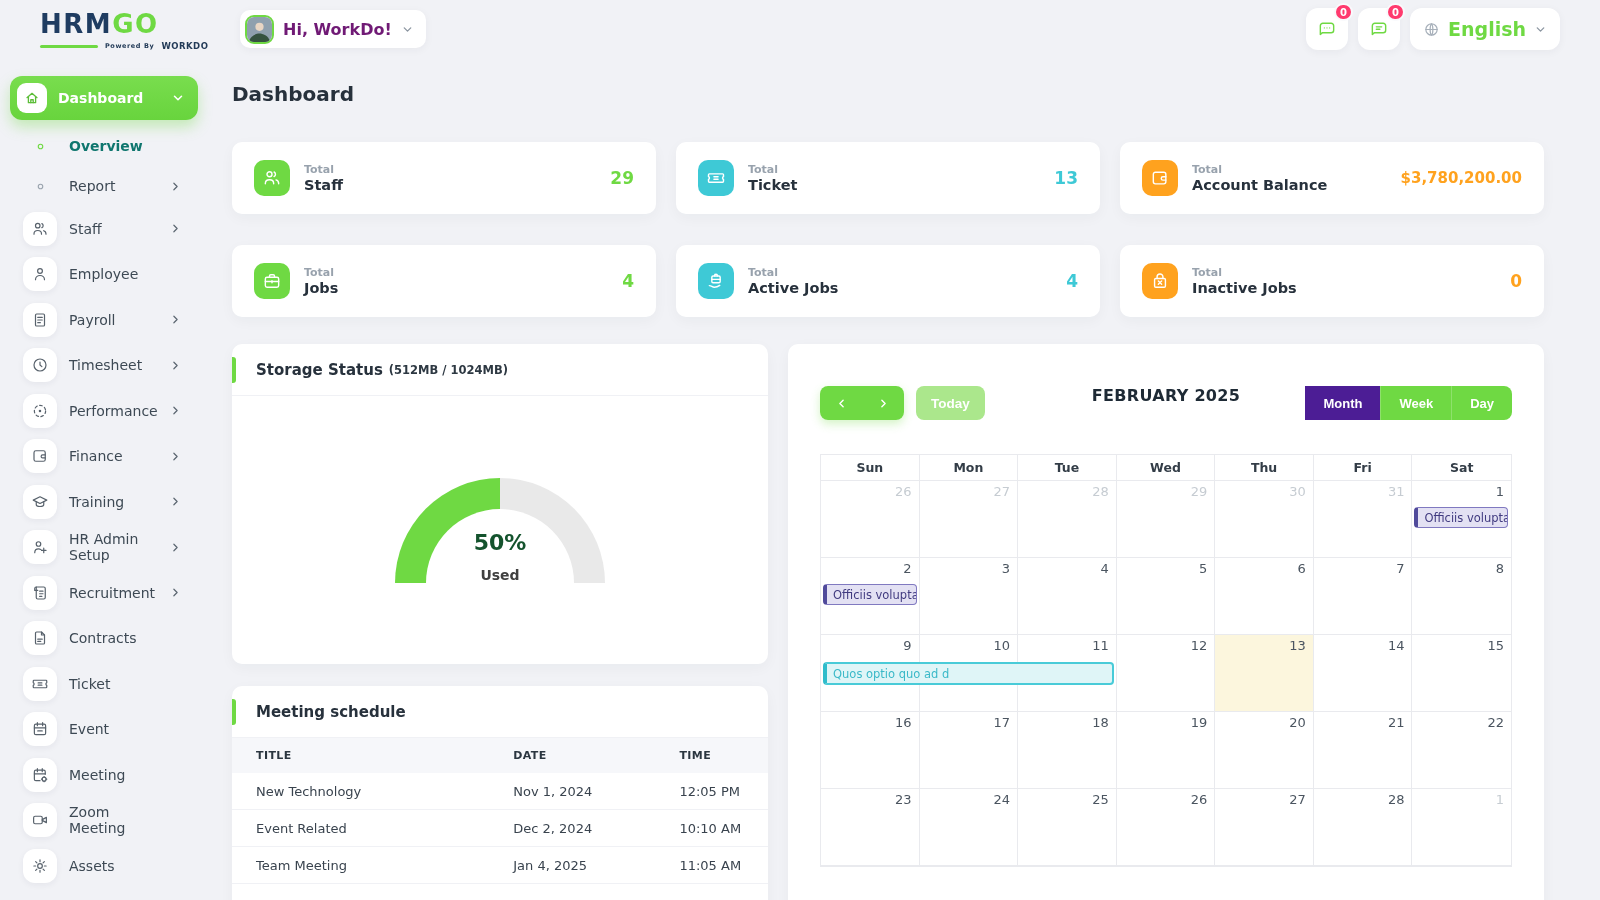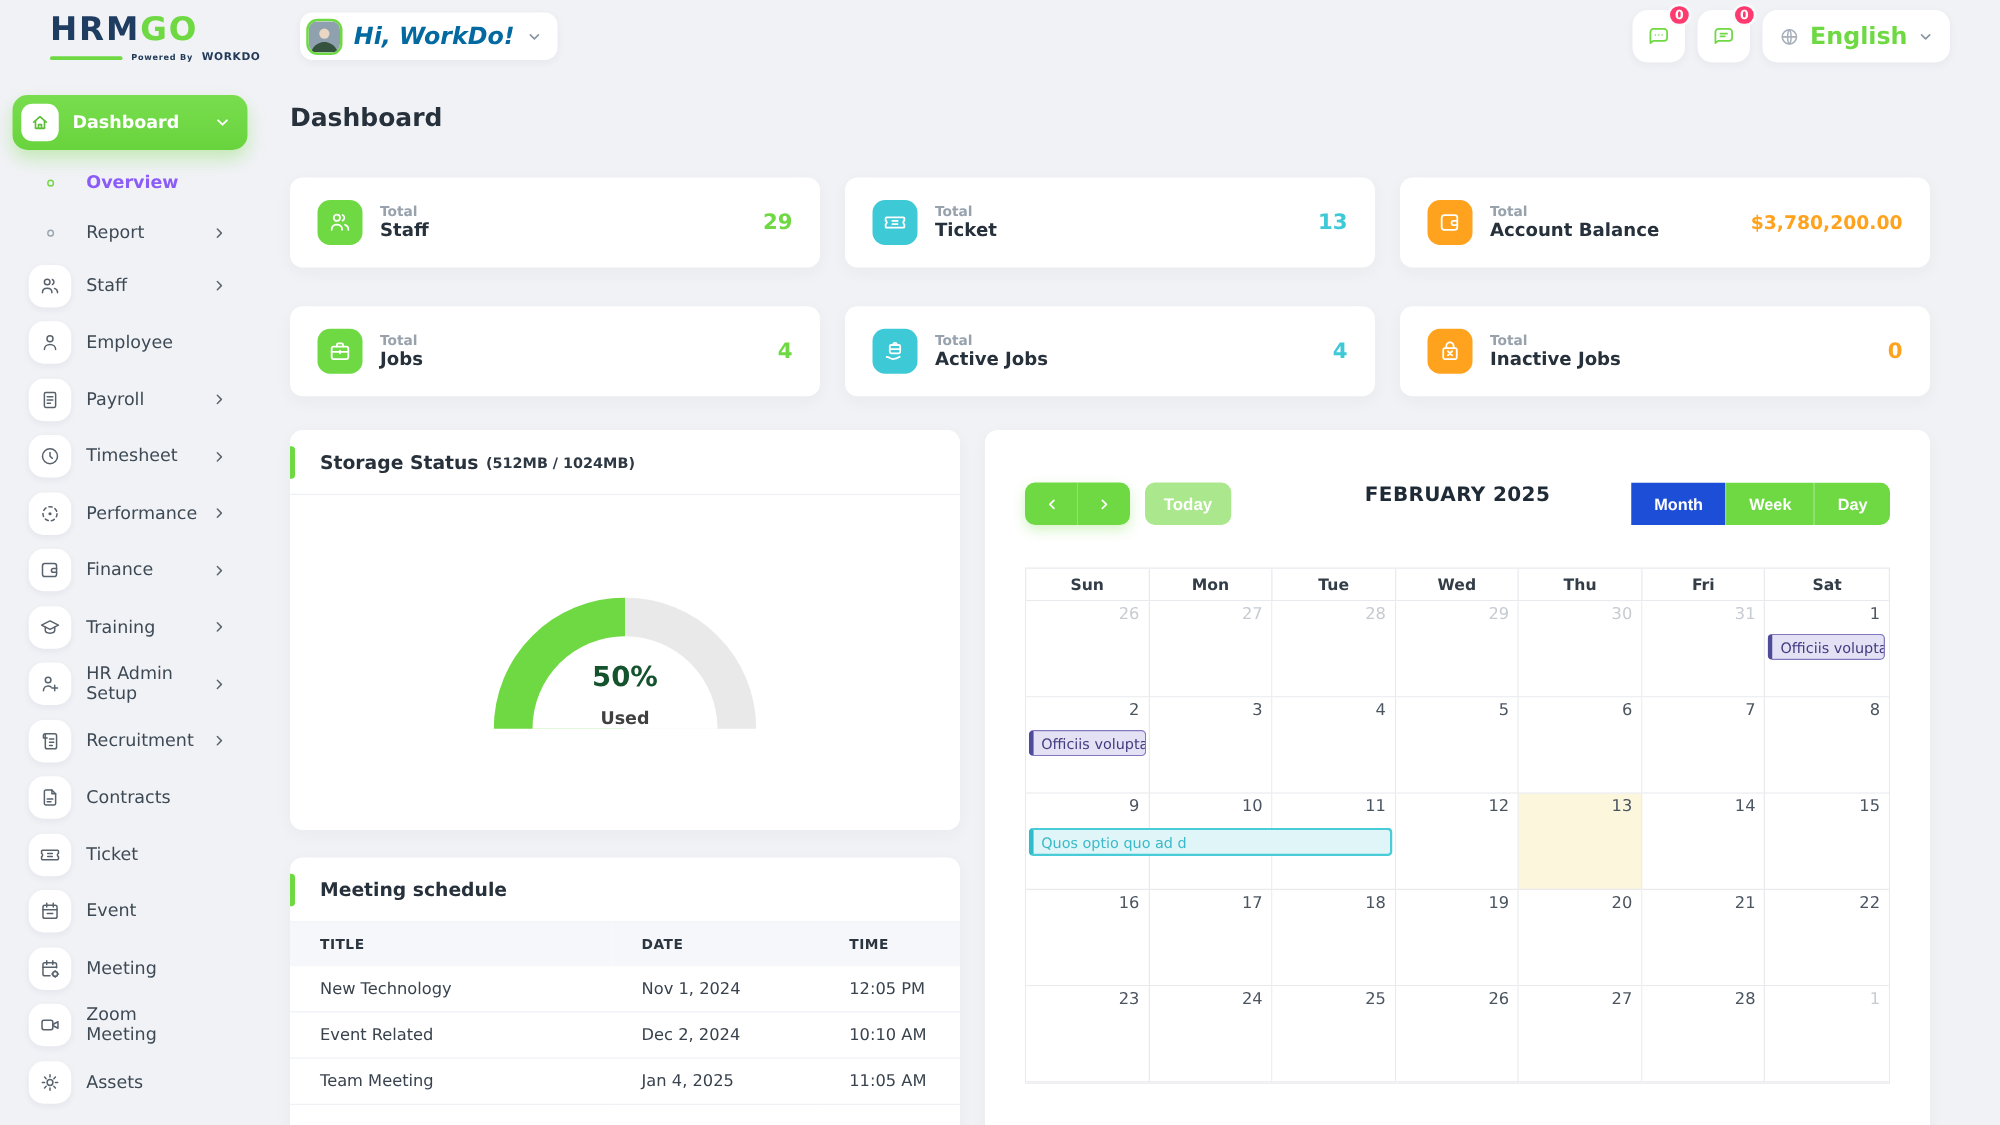--- a/index.html
+++ b/index.html
@@ -17,21 +17,21 @@
   .logo-main { font-size:26px; font-weight:800; letter-spacing:1.5px; color:#1f3c61; line-height:1; }
   .logo-accent { color:#6fd943; }
   .logo-sub { display:flex; align-items:center; gap:7px; margin-top:4px; }
   .logo-line { width:58px; height:3px; background:#6fd943; border-radius:2px; }
   .logo-tag { font-size:6.5px; font-weight:700; color:#223a57; letter-spacing:.6px; }
   .logo-tagbrand { font-size:8.5px; font-weight:800; color:#223a57; letter-spacing:.5px; }
 
   .user-pill { position:absolute; left:240px; top:10px; height:38px; background:#fff; border-radius:10px;
     display:flex; align-items:center; gap:9px; padding:0 12px 0 5px; box-shadow:0 2px 8px rgba(30,40,60,.05); cursor:pointer;}
   .avatar { width:29px; height:29px; border-radius:9px; border:2px solid #6fd943; overflow:hidden; }
-  .greeting { font-size:19px; font-weight:600; color:#0369a1;font-style:italic; }
+  .greeting { font-size:16px; font-weight:600; color:#701a75; }
   .caret { width:13px; height:13px; color:#8b95a0; }
 
   .top-right { position:absolute; right:40px; top:8px; display:flex; gap:10px; align-items:center; }
   .icon-btn { width:42px; height:42px; background:#fff; border-radius:12px; position:relative;
     display:flex; align-items:center; justify-content:center; box-shadow:0 2px 8px rgba(30,40,60,.05); cursor:pointer;}
   .icon-btn svg.bubble { width:20px; height:20px; color:#6fd943; }
   .badge { position:absolute; top:-5px; right:-5px; min-width:18px; height:18px; border-radius:9px; background:#ff3a6e;
     color:#fff; font-size:10px; font-weight:700; display:flex; align-items:center; justify-content:center; padding:0 4px;
     border:2px solid #f9fafc;}
   .lang-pill { height:42px; background:#fff; border-radius:12px; display:flex; align-items:center; gap:8px;
@@ -52,21 +52,21 @@
   .side-list { margin-top:6px; display:flex; flex-direction:column; }
   .side-item { height:45.5px; display:flex; align-items:center; padding-left:13px; cursor:pointer; }
   .side-item.mini { height:40px; }
   .side-icon-box { width:34px; height:34px; border-radius:12px; background:#fff; display:flex; align-items:center;
     justify-content:center; color:#58626c; box-shadow:0 2px 6px rgba(30,40,60,.06); flex:none;}
   .side-icon-box svg { width:18px; height:18px; }
   .side-item.mini .side-icon-box { background:transparent; box-shadow:none; color:#9aa4ae; }
   .side-item.mini .side-icon-box svg { width:9px; height:9px; stroke-width:3; }
   .side-item.active .side-icon-box { color:#6fd943; }
   .side-label { margin-left:12px; font-size:14px; color:#3d4954; font-weight:500; flex:1; }
-  .side-item.active .side-label { color:#8b5cf6; font-weight:700; }
+  .side-item.active .side-label { color:#0f766e; font-weight:700; }
   .side-chev { width:13px; height:13px; color:#5b6670; margin-right:16px; }
 
   
   .main { position:absolute; left:232px; top:70px; width:1312px; }
   .page-title { font-size:20px; font-weight:700; color:#27313c; margin:12px 0 36px; }
 
   .stats-grid { display:grid; grid-template-columns:repeat(3,1fr); column-gap:20px; row-gap:31px; }
   .stat-card { height:72px; background:#fff; border-radius:10px; display:flex; align-items:center;
     padding:0 22px; box-shadow:0 4px 14px rgba(35,46,60,.04); cursor:pointer;}
   .stat-icon { width:36px; height:36px; border-radius:10px; color:#fff; display:flex; align-items:center; justify-content:center; flex:none;}
@@ -117,21 +117,21 @@
   .nav-btn.prev { border-radius:8px 0 0 8px; }
   .nav-btn.next { border-radius:0 8px 8px 0; }
   .today-btn { margin-left:12px; height:34px; padding:0 15px; background:#abe78c; color:#fff; font-size:13.5px;
     font-weight:600; border-radius:8px; display:flex; align-items:center; border:none; cursor:pointer; }
   .cal-month-title { position:absolute; left:0; right:0; text-align:center; font-size:16px; font-weight:700;
     color:#1e2a35; letter-spacing:.3px; pointer-events:none; }
   .view-group { margin-left:auto; display:flex; border-radius:8px; overflow:hidden; }
   .view-btn { height:34px; padding:0 18px; display:flex; align-items:center; font-size:13px; font-weight:600;
     color:#fff; background:#6fd943; border:none; border-left:1px solid rgba(255,255,255,.22); cursor:pointer; }
   .view-btn:first-child { border-left:none; }
-  .view-btn.active { background:#1d4ed8;margin-left:29px; }
+  .view-btn.active { background:#4c1d95;margin-left:29px; }
 
   .cal-grid { margin:0 32px; border:1px solid #e9eaee; }
   .cal-days { display:grid; grid-template-columns:repeat(7,1fr); }
   .cal-day-name { height:26px; display:flex; align-items:center; justify-content:center; font-size:12.5px;
     font-weight:700; color:#333d47; border-right:1px solid #e9eaee; border-bottom:1px solid #e9eaee; }
   .cal-day-name:nth-child(7) { border-right:none; }
   .cal-week { display:grid; grid-template-columns:repeat(7,1fr); height:77px; position:relative; }
   .cal-cell { border-right:1px solid #e9eaee; border-bottom:1px solid #e9eaee; text-align:right;
     padding:3px 7px; font-size:13px; color:#4b5560; cursor:pointer; background:#fff; }
   .cal-cell:nth-child(7n) { border-right:none; }

